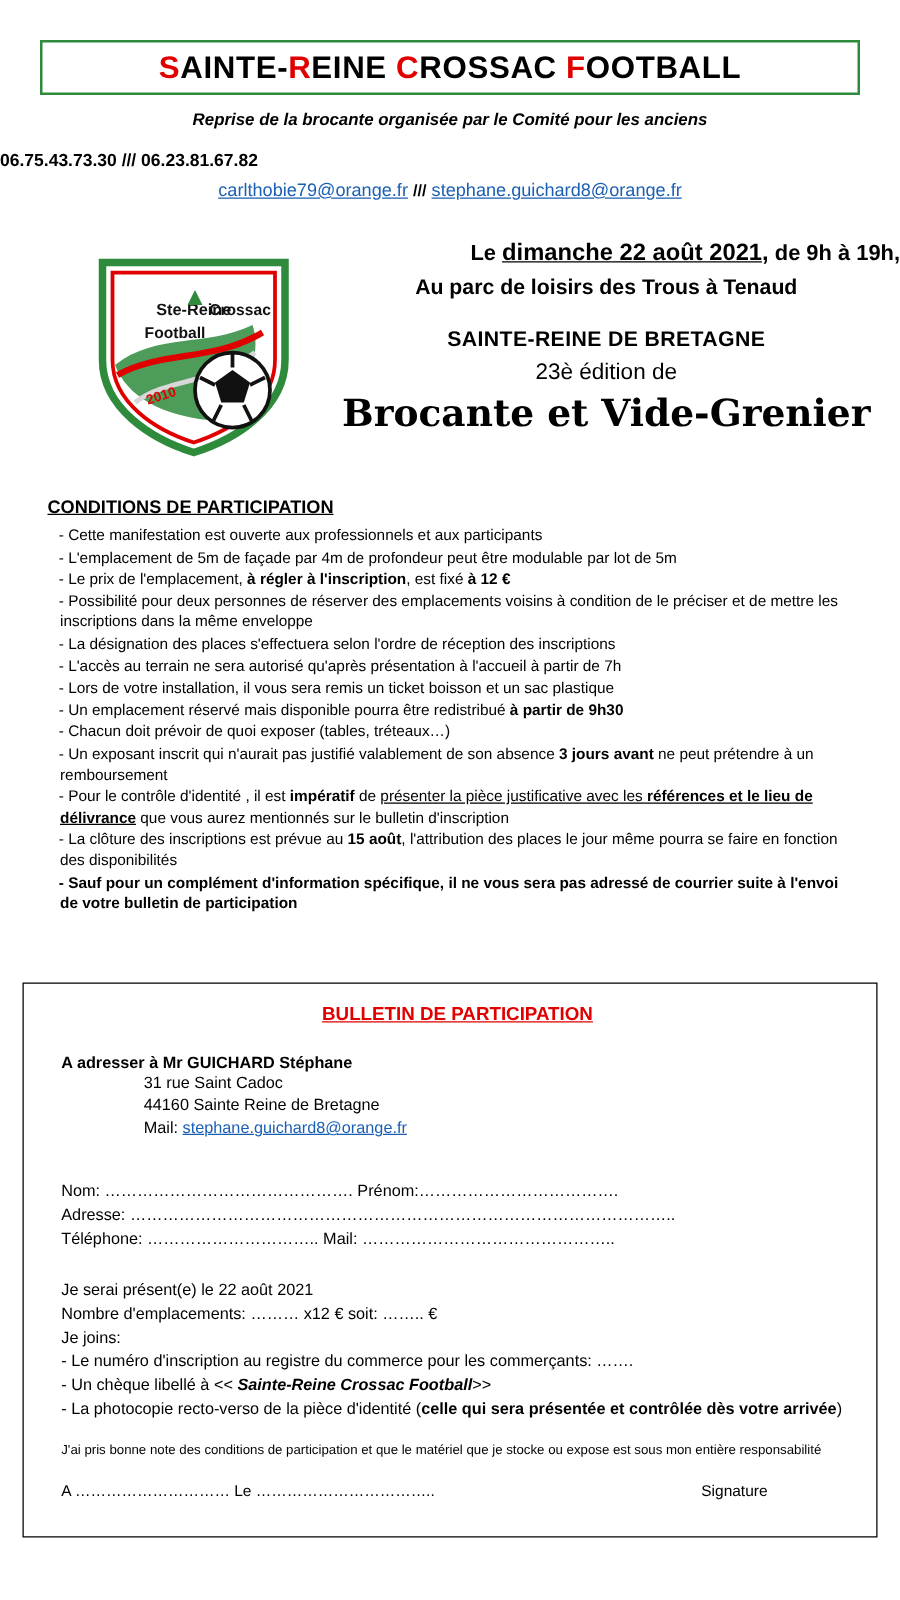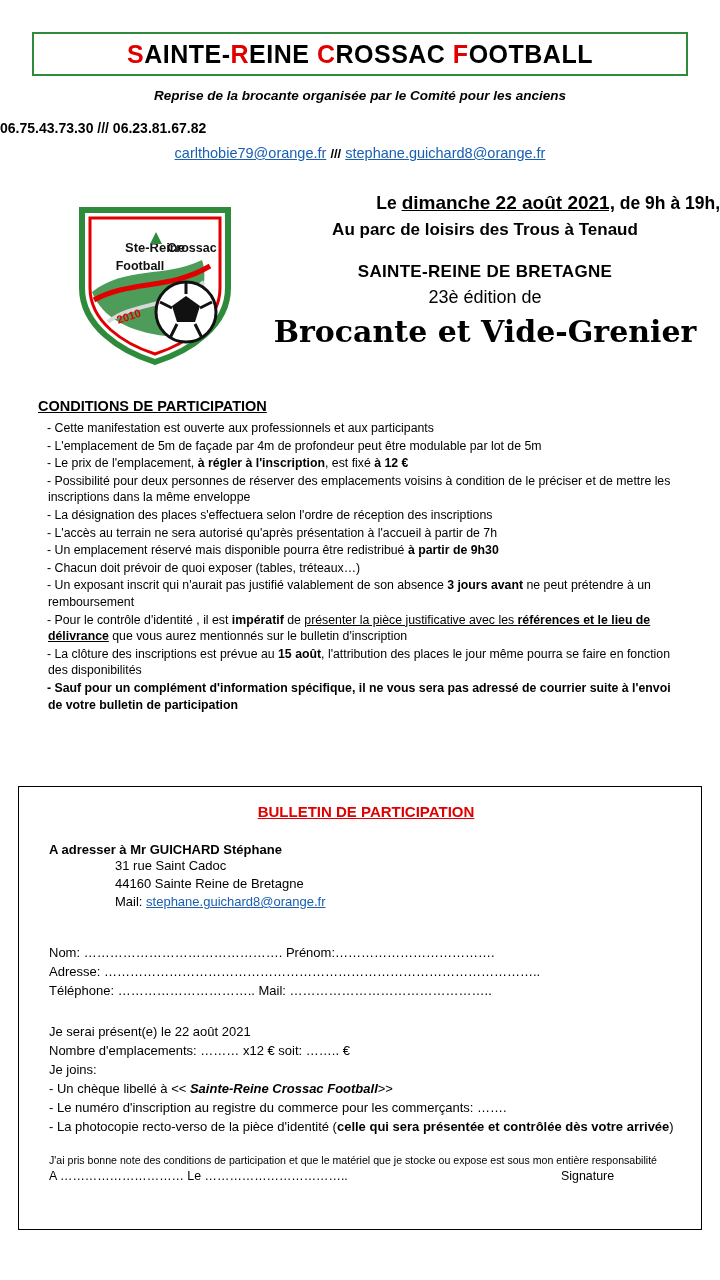--- a/index.html
+++ b/index.html
@@ -206,21 +206,21 @@
     margin-left: 8px;
     font-size: 13px;
   }
   .fineprint {
     margin-top: 17px;
     font-size: 10.6px;
     line-height: 15px;
   }
   .sign-row {
     font-size: 12.4px;
-    margin-top: 1px;
+    margin-top: 18px;
     position: relative;
   }
   .sign-row .sig {
     position: absolute;
     left: 512px;
     top: 0;
   }
 </style>
 </head>
 <body>
@@ -275,20 +275,21 @@
 
   <div class="conditions">
     <h2>CONDITIONS DE PARTICIPATION</h2>
     <ul id="conditions-list">
         <li> - Cette manifestation est ouverte aux professionnels et aux participants</li>
         <li> - L'emplacement de 5m de façade par 4m  de profondeur peut être modulable par lot de 5m</li>
         <li> - Le prix de l'emplacement, <b>à régler à l'inscription</b>, est fixé <b>à 12 €</b></li>
         <li> - Possibilité pour deux personnes de réserver des emplacements voisins à condition de le préciser et de mettre les inscriptions dans la même enveloppe</li>
         <li> - La désignation des places s'effectuera selon l'ordre de réception des inscriptions</li>
         <li> - L'accès au terrain ne sera autorisé qu'après présentation à l'accueil à partir de 7h</li>
+        <li> - Lors de votre installation, il vous sera remis un ticket boisson et un sac plastique</li>
         <li> - Un emplacement réservé mais disponible pourra être redistribué <b>à partir de 9h30</b></li>
         <li> - Chacun doit prévoir de quoi exposer (tables, tréteaux…)</li>
         <li> - Un exposant inscrit qui n'aurait pas justifié valablement de son absence <b>3 jours avant</b>  ne peut prétendre à un remboursement</li>
         <li> - Pour le contrôle d'identité , il est <b>impératif</b> de <u>présenter la pièce justificative avec les <b>références et le lieu de délivrance</b></u> que vous aurez mentionnés sur le bulletin d'inscription</li>
         <li> - La clôture des inscriptions est prévue au <b>15 août</b>, l'attribution des places le jour même pourra se faire en fonction des disponibilités</li>
         <li> <b>- Sauf pour un complément d'information spécifique, il ne vous sera pas adressé de courrier suite à l'envoi de votre bulletin de participation</b></li>
       </ul>
   </div>
 
   <div class="bulletin">
@@ -304,24 +305,24 @@
       <div class="form-lines">
         <div>Nom:  ……………………………………….    Prénom:……………………………….</div>
         <div>Adresse: ………………………………………………………………………………………..</div>
         <div>Téléphone: …………………………..   Mail: ………………………………………..</div>
       </div>
 
       <div class="form-block2">
         <div>Je serai présent(e) le 22 août 2021</div>
         <div>Nombre  d'emplacements: ……… x12 € soit: …….. €</div>
         <div>Je joins:</div>
+        <div>- Le numéro  d'inscription au registre du  commerce  pour les commerçants: …….</div>
         <div>
           <span>- Un chèque libellé à &lt;&lt; </span><span class="it">Sainte-Reine Crossac Football</span><span>&gt;&gt;</span>
         </div>
-        <div>- Le numéro  d'inscription au registre du  commerce  pour les commerçants: …….</div>
         <div>
           <span>- La photocopie  recto-verso  de la pièce d'identité (</span><b>celle qui sera présentée et contrôlée dès votre arrivée</b><span>)</span>
         </div>
       </div>
 
       <div class="fineprint">J'ai pris bonne note des conditions de participation et que le matériel que je stocke ou expose est sous mon entière responsabilité</div>
       <div class="sign-row">
         <span>A …………………………  Le ……………………………..</span>
         <span class="sig">Signature</span>
       </div>

